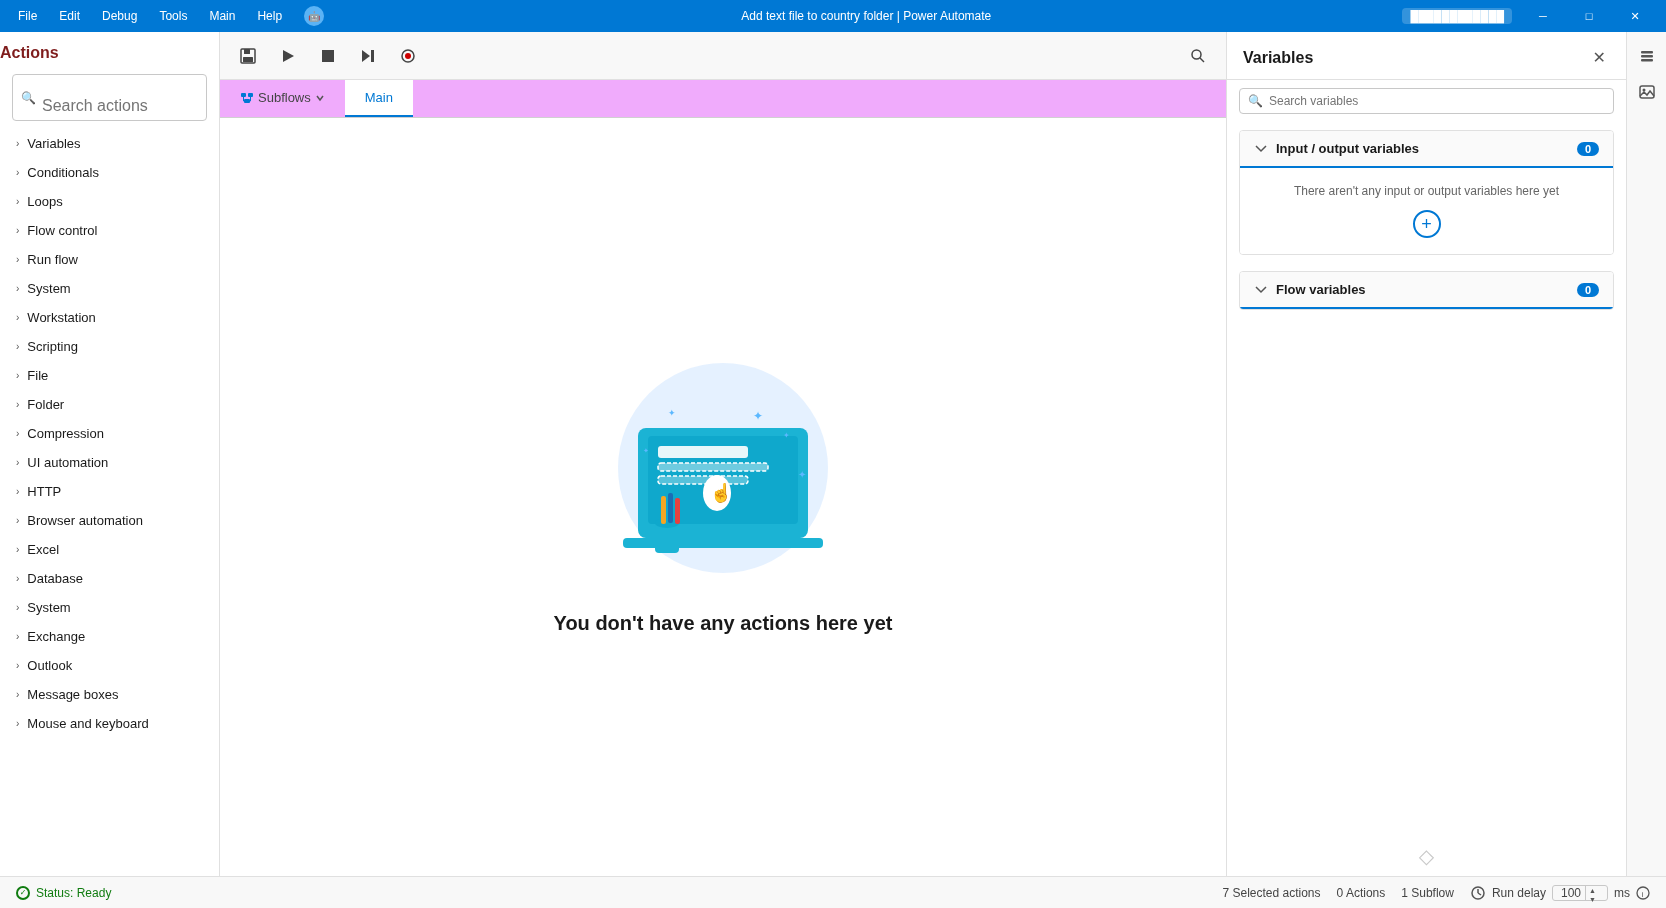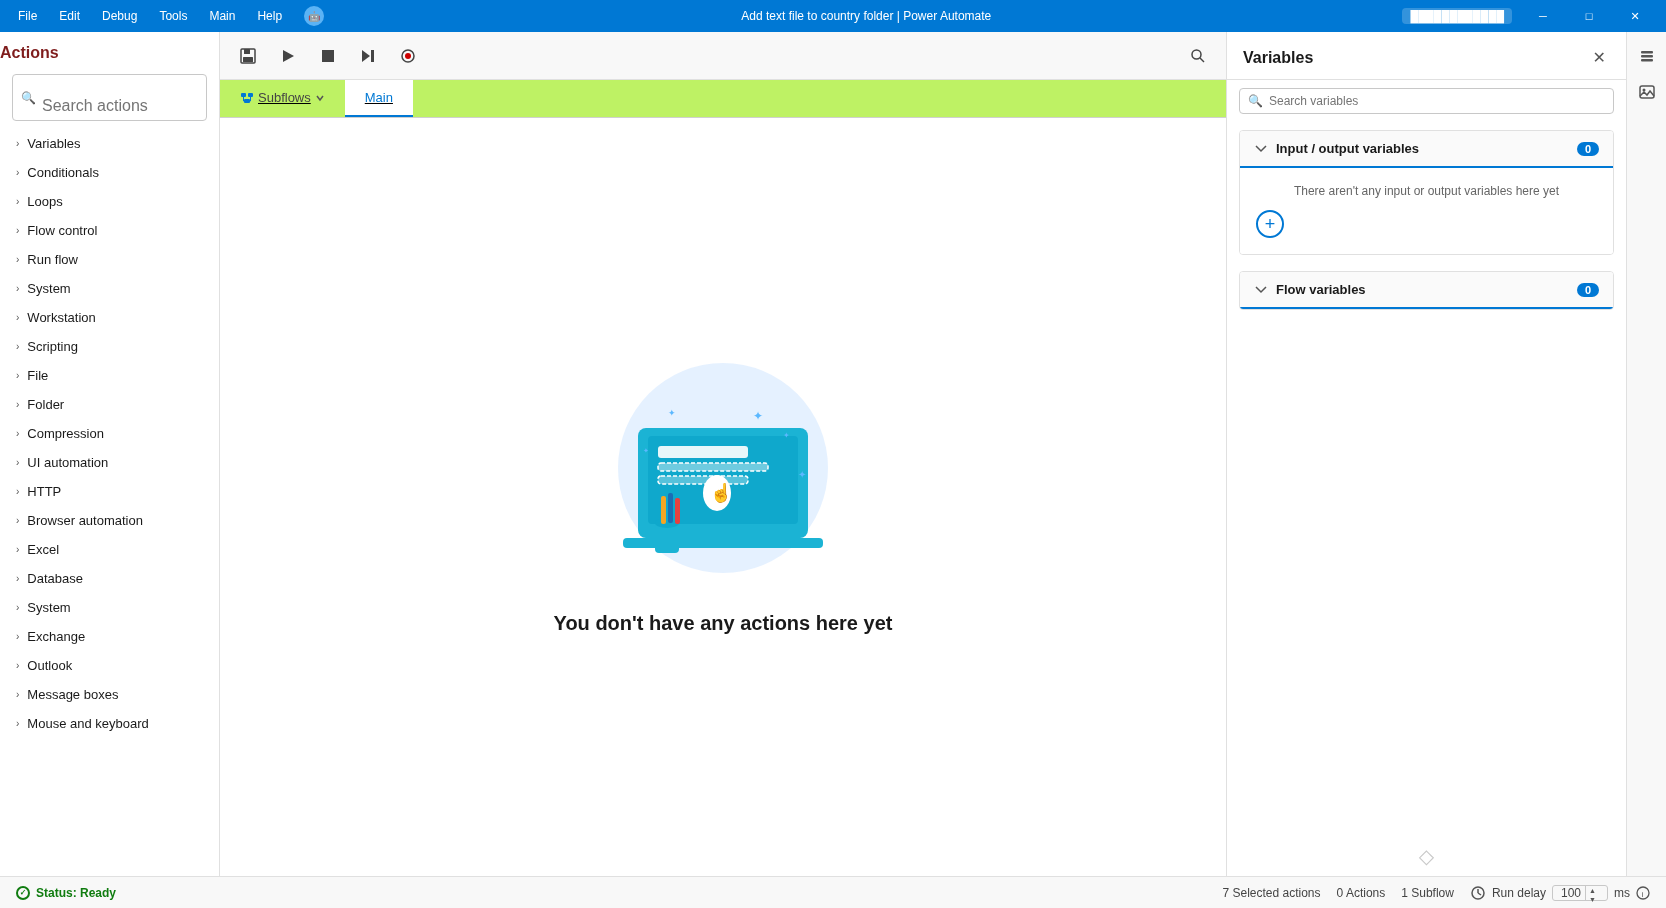--- a/index.html
+++ b/index.html
@@ -148,23 +148,22 @@
       cursor: pointer;
       color: #444;
       font-size: 14px;
       background: transparent;
       border: none;
     }
     .toolbar-spacer { flex: 1; }
 
     .tabs-bar {
       display: flex;
-      background: #bef264;
+      background: #f0abfc;
       border-bottom: 1px solid #d0d0d0;
-      text-decoration: underline;
     }
     .tab {
       padding: 10px 20px;
       cursor: pointer;
       font-size: 13px;
       color: #444;
       border-bottom: 2px solid transparent;
       display: flex;
       align-items: center;
       gap: 6px;
@@ -282,20 +281,21 @@
     .var-section-body {
       padding: 16px;
       text-align: center;
       color: #666;
       font-size: 12px;
       background: white;
     }
     .var-section-body-content {
       display: flex;
       flex-direction: column;
+      align-items: center;
       gap: 12px;
     }
     .add-circle-btn {
       width: 28px;
       height: 28px;
       border-radius: 50%;
       border: 2px solid #0078d4;
       color: #0078d4;
       display: flex;
       align-items: center;
@@ -338,21 +338,20 @@
       padding: 0 16px;
       gap: 16px;
       font-size: 12px;
       color: #444;
     }
     .status-ready {
       display: flex;
       align-items: center;
       gap: 6px;
       color: #107c10;
-      font-weight: bold;
     }
     .status-dot {
       width: 14px;
       height: 14px;
       border-radius: 50%;
       border: 2px solid #107c10;
       display: flex;
       align-items: center;
       justify-content: center;
     }

